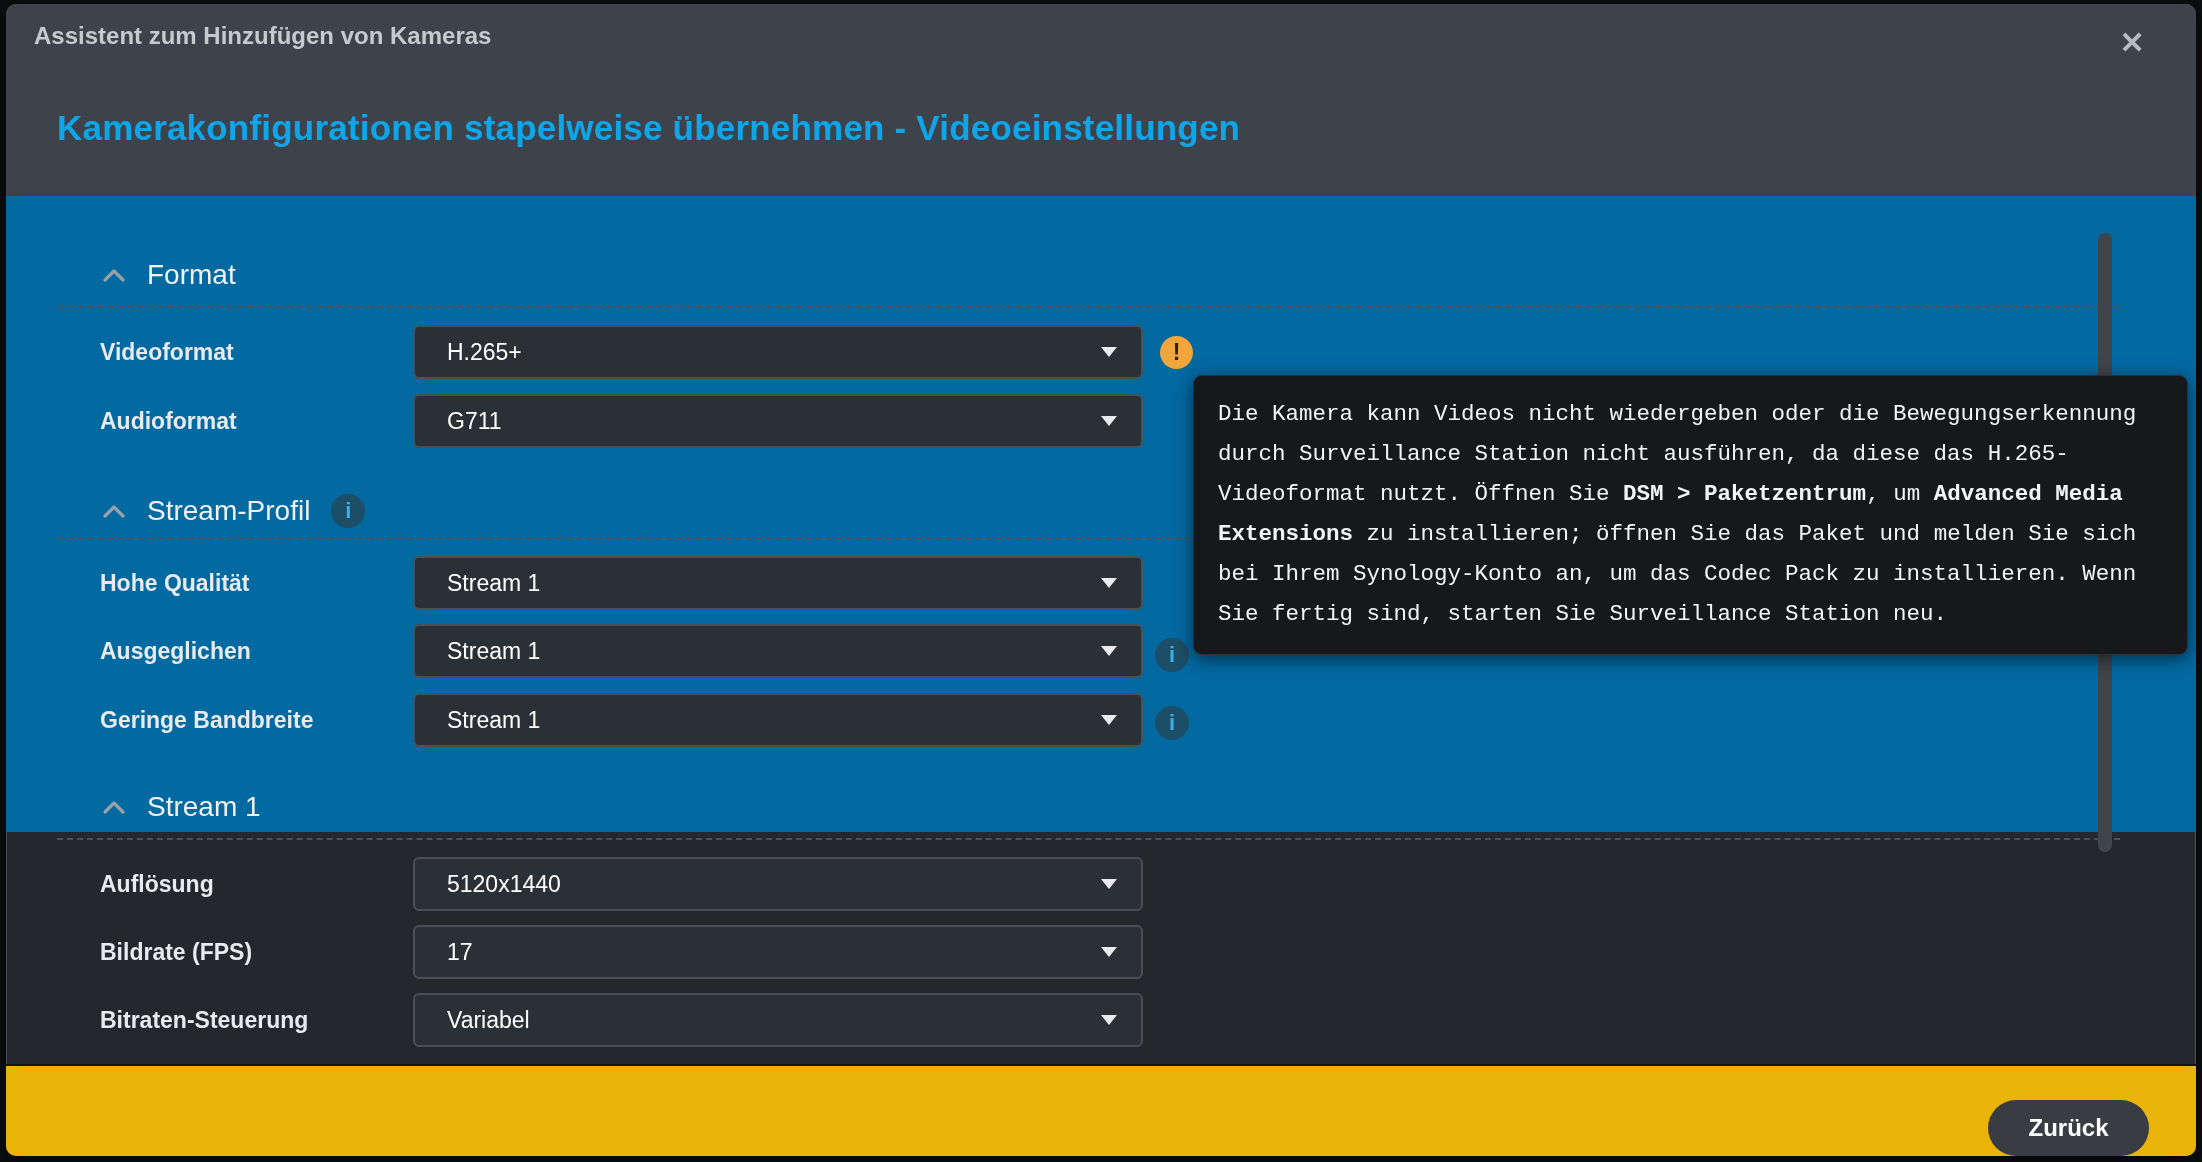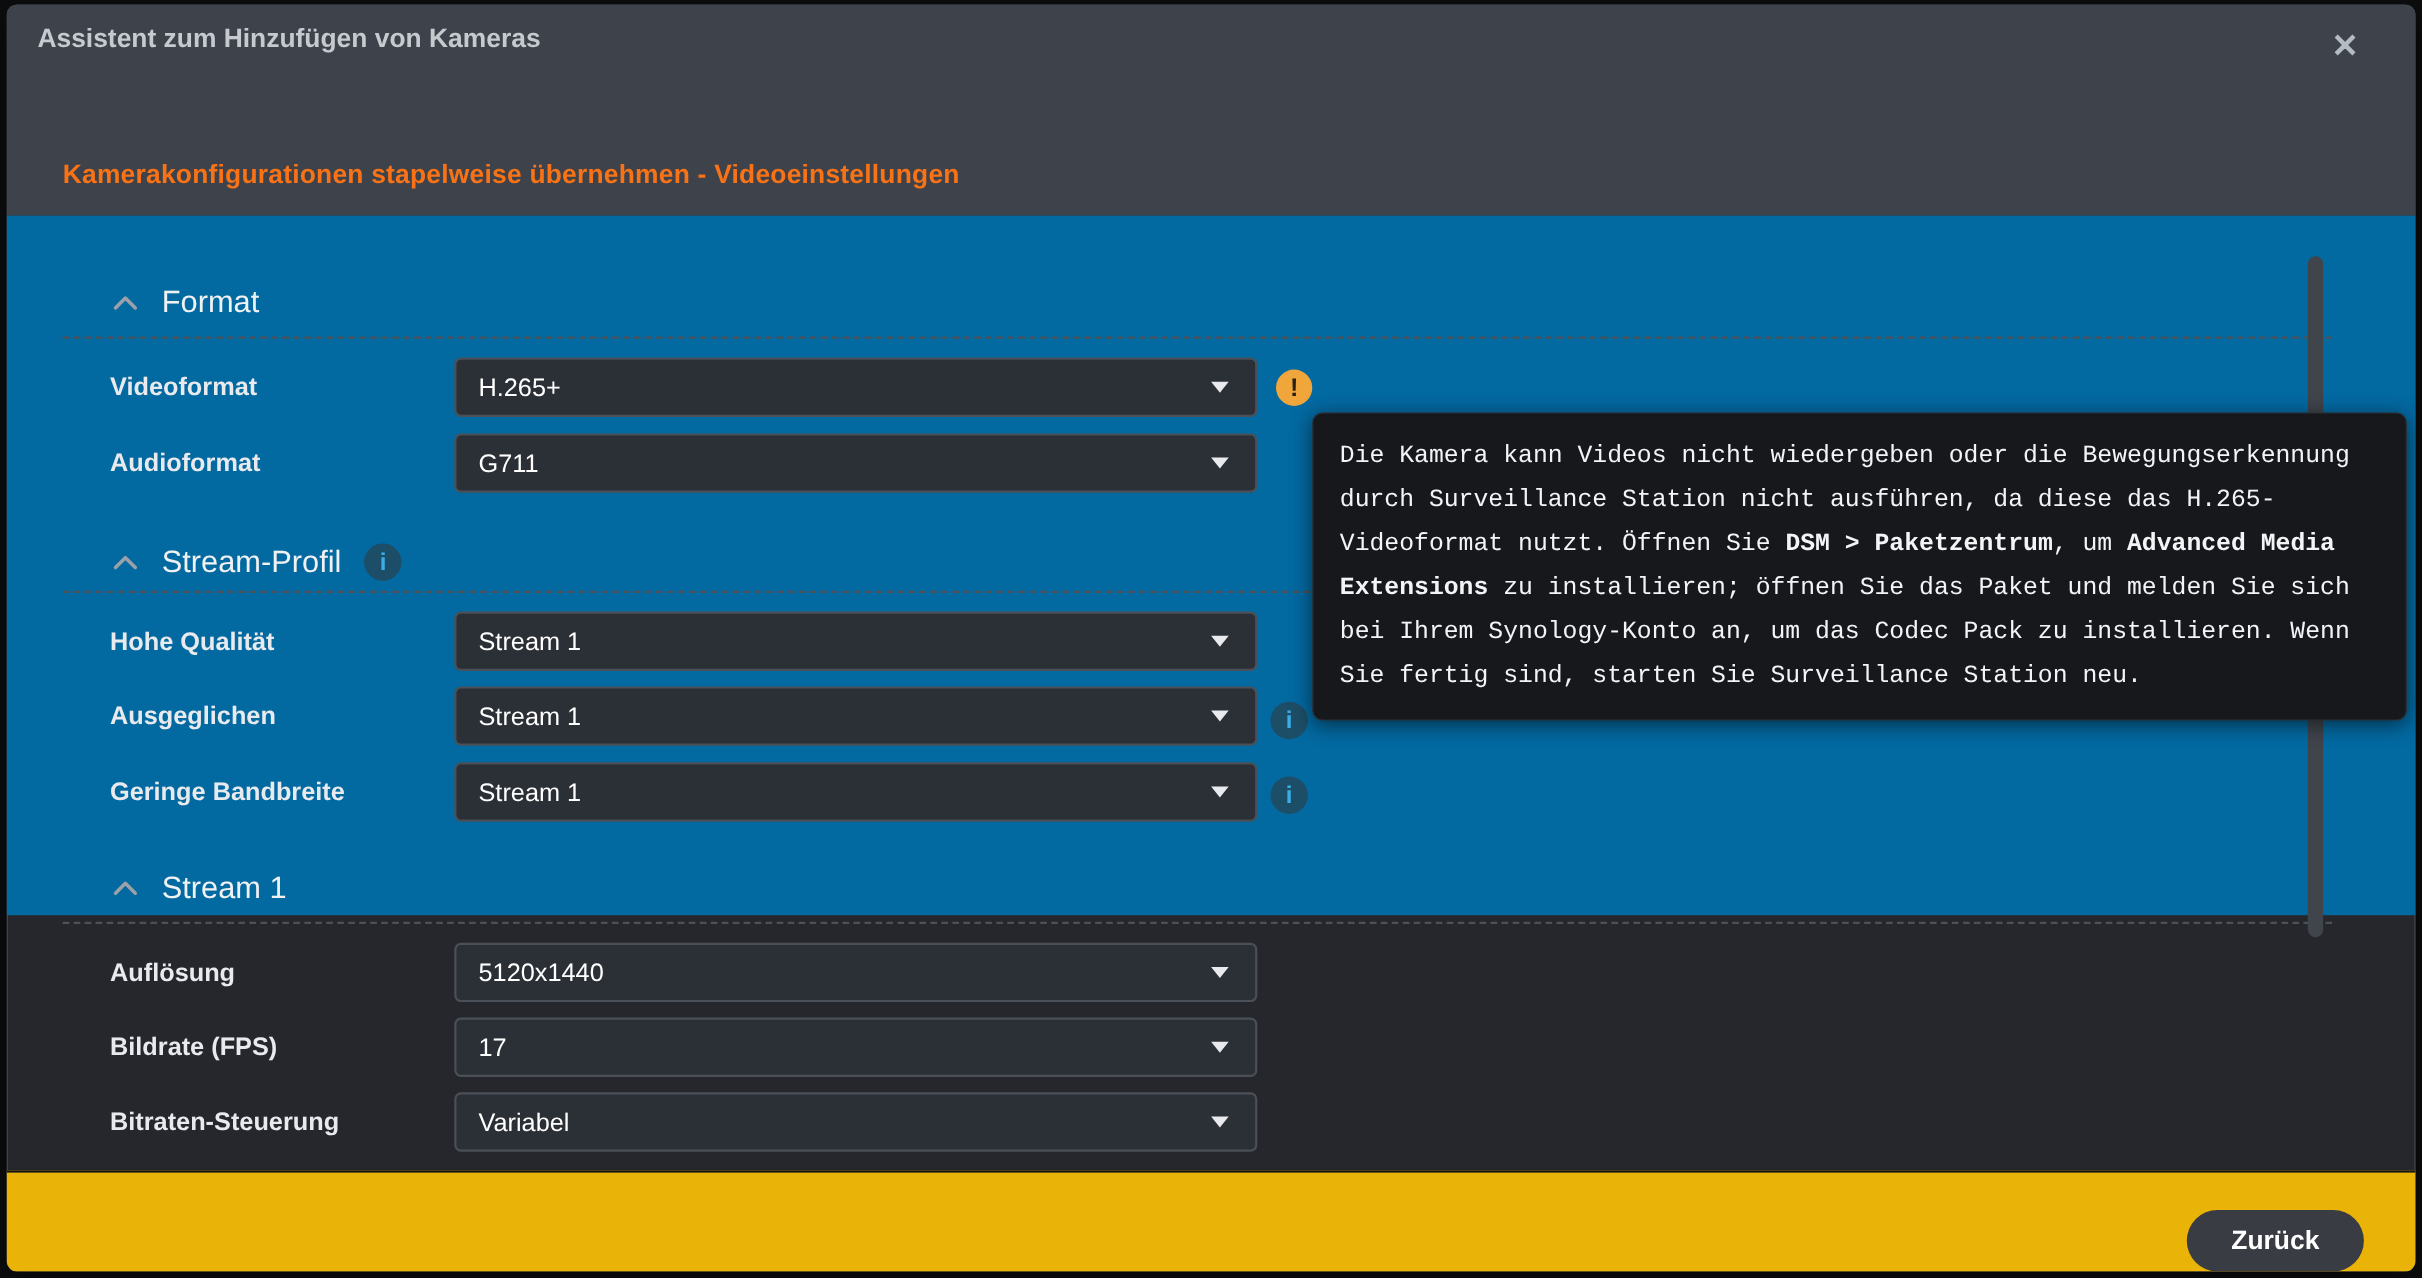--- a/index.html
+++ b/index.html
@@ -12,21 +12,21 @@
   }
   .dialog{
     position:absolute;left:6px;top:4px;width:2190px;height:1152px;
     background:#25272c;border-radius:10px;
     box-shadow:0 0 0 1px #4d525a inset, 0 6px 30px rgba(0,0,0,.6);
     overflow:hidden;
   }
   
   .dlg-header{position:absolute;left:0;top:0;width:100%;height:192px;background:#3e434b;}
   .dlg-title{position:absolute;left:28px;top:18px;font-size:24px;font-weight:bold;color:#c6cacf;}
-  .dlg-subtitle{position:absolute;left:51px;top:104px;font-size:24px;font-weight:bold;color:#f97316;letter-spacing:.2px;margin-top:37px;}
+  .dlg-subtitle{position:absolute;left:51px;top:104px;font-size:35px;font-weight:bold;color:#0ea5e9;letter-spacing:.2px;}
   .close-btn{
     position:absolute;right:44px;top:18px;width:40px;height:40px;
     display:flex;align-items:center;justify-content:center;
     color:#b5bbc2;font-size:30px;font-weight:bold;cursor:pointer;
   }
   
   .dlg-body{position:absolute;left:0;top:192px;width:100%;height:636px;background:#0369a1;}
   .section-head{
     position:absolute;left:96px;transform:translateY(-50%);
     display:flex;align-items:center;gap:21px;
@@ -34,21 +34,21 @@
   }
   .chev{width:24px;height:16px;flex:0 0 auto;}
   .dashed{position:absolute;left:51px;width:2063px;border-top:2px dashed #4c5057;height:0;}
   .field-label{
     position:absolute;left:94px;transform:translateY(-50%);
     font-size:23px;color:#e8eaed;white-space:nowrap;font-weight:bold;
   }
   .select{
     position:absolute;left:407px;width:730px;height:54px;box-sizing:border-box;
     background:#2b2f36;border:2px solid #4b5058;border-radius:6px;
-    display:flex;align-items:center;padding:0 24px 0 20px;cursor:pointer;
+    display:flex;align-items:center;padding:0 24px 0 32px;cursor:pointer;
   }
   .select-value{font-size:23px;color:#ffffff;flex:1;}
   .caret{
     width:0;height:0;flex:0 0 auto;
     border-left:8px solid transparent;border-right:8px solid transparent;
     border-top:10px solid #e8eaed;
   }
   .info-badge{
     width:34px;height:34px;border-radius:50%;background:#1d4e67;
     display:flex;align-items:center;justify-content:center;

